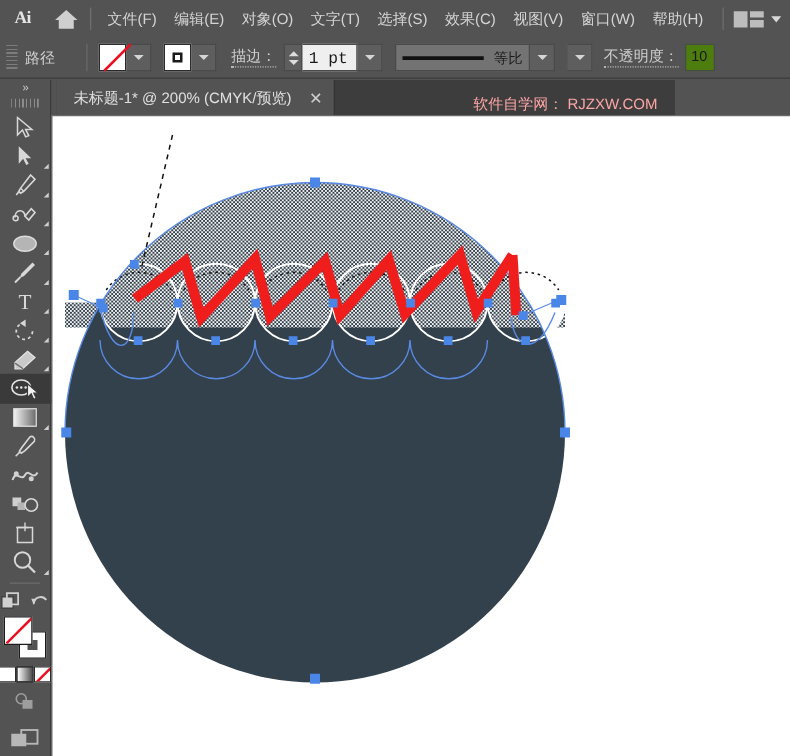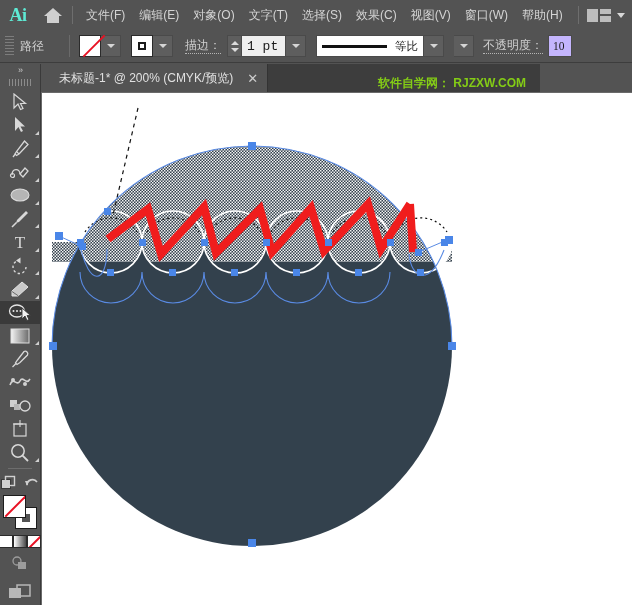--- a/index.html
+++ b/index.html
@@ -15,21 +15,21 @@
 
   
   .menubar {
     position: absolute; left: 0; top: 0; width: 632px; height: 30px;
     background: #535353;
     display: flex; align-items: center;
   }
   .ai-logo {
     width: 36px; height: 30px;
     display: flex; align-items: center; justify-content: center;
-    color: #5eead4; font-size: 18px; font-weight: bold;
+    color: #e5e5e5; font-size: 14px; font-weight: bold;
     font-family: "Liberation Serif", serif;
     letter-spacing: -0.5px;
   }
   .home-btn {
     width: 34px; height: 30px;
     display: flex; align-items: center; justify-content: center;
   }
   .menu-sep {
     width: 1px; height: 18px; background: #6e6e6e; margin: 0 6px 0 2px;
   }
@@ -102,47 +102,47 @@
   }
   .st-up { width:0;height:0;border-left:4px solid transparent;border-right:4px solid transparent;border-bottom:4px solid #dcdcdc;}
   .st-dn { width:0;height:0;border-left:4px solid transparent;border-right:4px solid transparent;border-top:4px solid #dcdcdc;}
   .numfield {
     height:22px; background:#efefef; color:#1a1a1a; font-size:13px;
     font-family:"Liberation Mono", monospace;
     display:flex;align-items:center;padding:0 5px;border:1px solid #4a4a4a;
     border-left:none;
   }
   .profile-box {
-    height:22px; min-width:108px; background:#ffffff; border:1px solid #4a4a4a;
+    height:22px; min-width:108px; background:#737373; border:1px solid #4a4a4a;
     display:flex;align-items:center;justify-content:space-between;
     padding:0 5px; gap:6px;
   }
   .profile-line { flex:1; height:3px; background:#111; margin-right:2px; }
   .profile-txt { color:#1b1b1b; font-size:11.5px; white-space:nowrap; }
   .op-field {
-    height:22px; background:#c4b5fd; color:#1a1a1a; font-size:11.5px;
-    font-family:Liberation Serif, serif;
+    height:22px; background:#4d7c0f; color:#1a1a1a; font-size:11.5px;
+    font-family:Liberation Sans, sans-serif;
     display:flex;align-items:center;padding:0 4px;border:1px solid #4a4a4a;
   }
 
   
   .tabbar {
     position:absolute; left:0; top:64px; width:540px; height:28px;
     background:#3d3d3d; display:flex; align-items:flex-end;
   }
   .tab-spacer { width:45px; height:28px; background:#535353; }
   .doc-tab {
     height:28px; background:#535353; display:flex; align-items:center;
     padding:0 9px 0 14px; gap:14px; border-right:1px solid #333;
   }
   .doc-tab-title { color:#e0e0e0; font-size:12px; white-space:nowrap; }
   .tab-close { color:#cdcdcd; font-size:13px; line-height:1; cursor:pointer; }
   .watermark {
-    margin-left:auto; color:#84cc16; font-size:12px;
-    padding-right:14px; white-space:nowrap; font-weight:bold;
+    margin-left:auto; color:#fca5a5; font-size:12px;
+    padding-right:14px; white-space:nowrap; font-weight:normal;
   }
 
   
   .toolbar {
     position:absolute; left:0; top:64px; width:41px; height:541px;
     background:#535353; border-right:1px solid #3a3a3a;
     display:flex; flex-direction:column; align-items:center;
   }
   .tb-collapse {
     width:41px; height:14px; display:flex; align-items:center;

